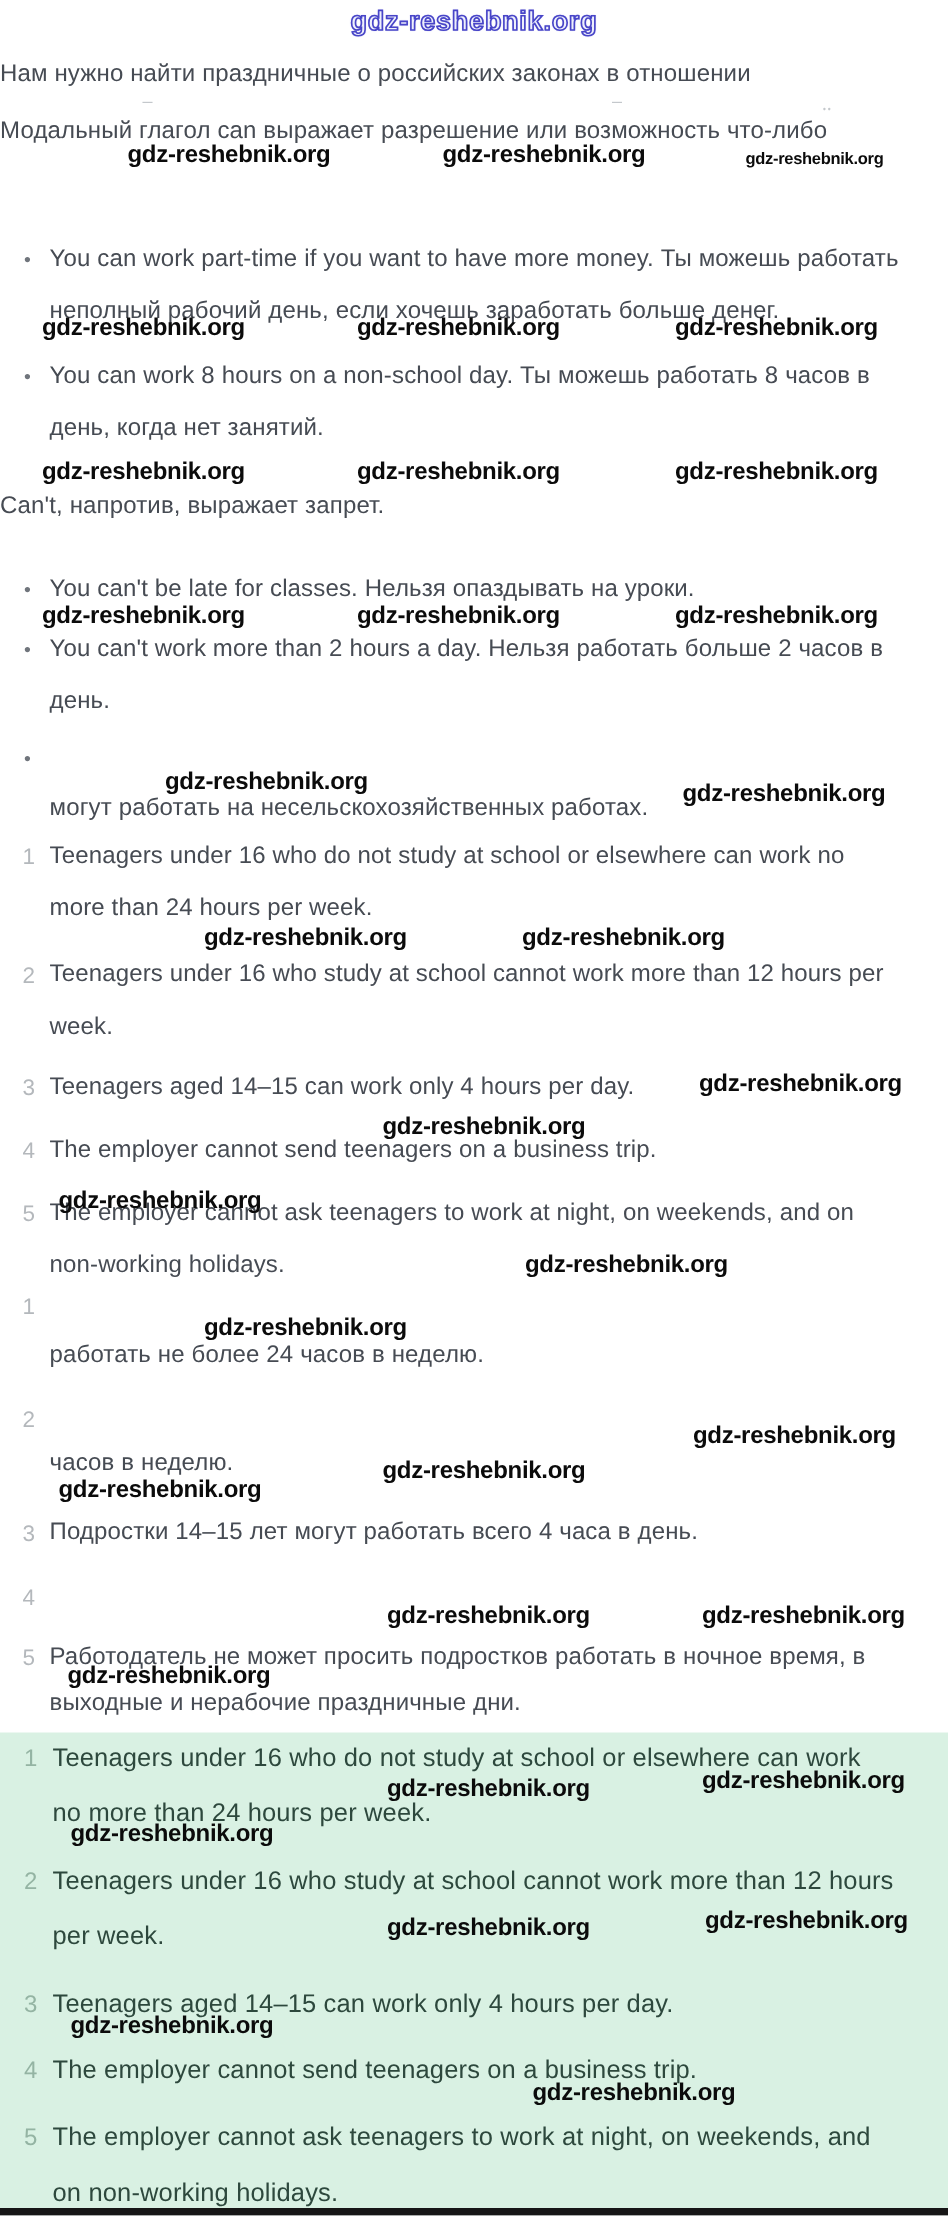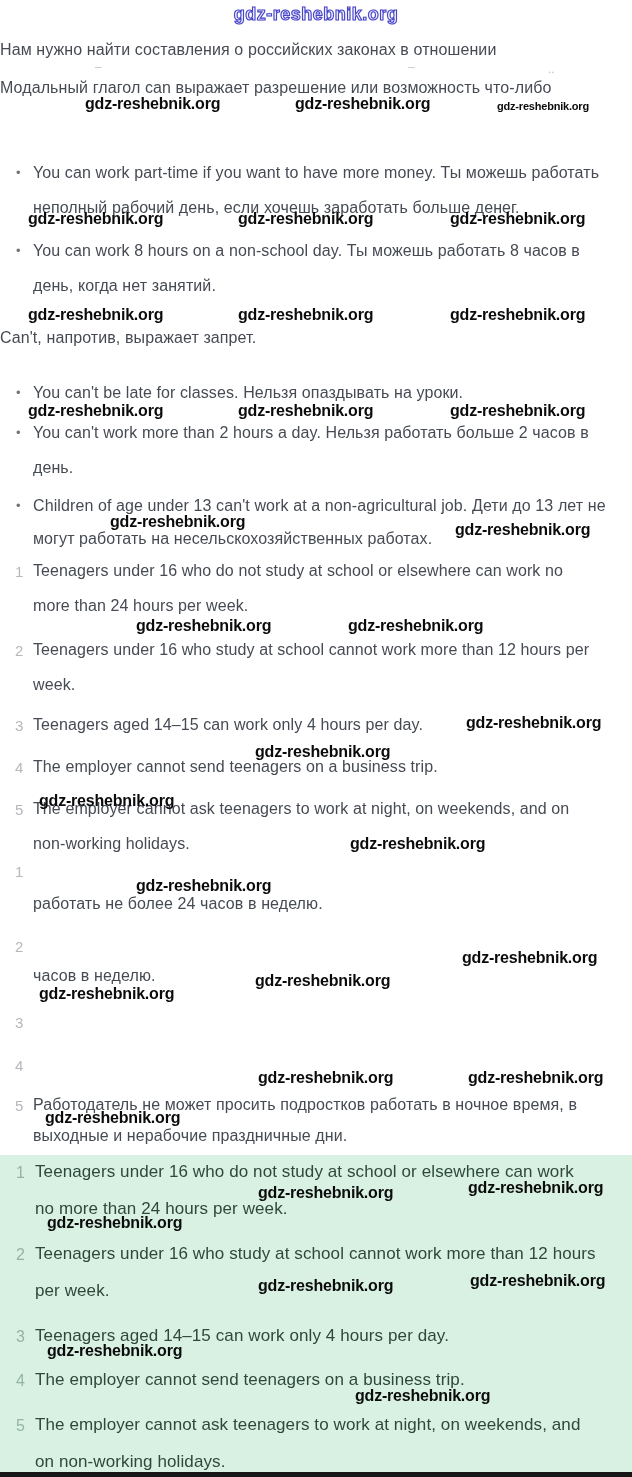--- a/index.html
+++ b/index.html
@@ -49,21 +49,21 @@
 </style>
 </head>
 <body>
 
 <div class="page">
 
   <div class="green-panel"></div>
 
   <div class="header-wm">gdz-reshebnik.org</div>
 
-  <div class="ln" style="top:40px">Нам нужно найти составления о российских законах в отношении</div>
+  <div class="ln" style="top:40px">Нам нужно найти праздничные о российских законах в отношении</div>
 
   <div class="ghost" style="left:95px;top:60px">–</div>
   <div class="ghost" style="left:408px;top:60px">–</div>
   <div class="ghost" style="left:548px;top:60px">‥</div>
 
   <div class="ln" style="top:78px">
     <span>Модальный глагол </span><span class="bold">can</span><span> выражает разрешение или возможность что-либо</span>
   </div>
 
   <span class="bullet" style="top:165px">•</span>
@@ -79,21 +79,20 @@
   </div>
 
   <span class="bullet" style="top:385px">•</span>
   <div class="ln ind" style="top:383px">You can't be late for classes. Нельзя опаздывать на уроки.</div>
 
   <span class="bullet" style="top:425px">•</span>
   <div class="ln ind" style="top:423px">You can't work more than 2 hours a day. Нельзя работать больше 2 часов в</div>
   <div class="ln ind" style="top:458px">день.</div>
 
   <span class="bullet" style="top:498px">•</span>
-  <div class="ln ind" style="top:496px">Children of age under 13 can't work at a non-agricultural job. Дети до 13 лет не</div>
   <div class="ln ind" style="top:529px">могут работать на несельскохозяйственных работах.</div>
 
   <span class="num" style="top:563px">1</span>
   <div class="ln ind" style="top:561px">Teenagers under 16 who do not study at school or elsewhere can work no</div>
   <div class="ln ind" style="top:596px">more than 24 hours per week.</div>
 
   <span class="num" style="top:642px">2</span>
   <div class="ln ind" style="top:640px">Teenagers under 16 who study at school cannot work more than 12 hours per</div>
   <div class="ln ind" style="top:675px">week.</div>
 
@@ -107,20 +106,21 @@
   <div class="ln ind" style="top:799px">The employer cannot ask teenagers to work at night, on weekends, and on</div>
   <div class="ln ind" style="top:834px">non-working holidays.</div>
 
   <span class="num" style="top:863px">1</span>
   <div class="ln ind" style="top:894px">работать не более 24 часов в неделю.</div>
 
   <span class="num" style="top:938px">2</span>
   <div class="ln ind" style="top:966px">часов в неделю.</div>
 
   <span class="num" style="top:1014px">3</span>
+  <div class="ln ind" style="top:1012px">Подростки 14–15 лет могут работать всего 4 часа в день.</div>
 
   <span class="num" style="top:1057px">4</span>
 
   <span class="num" style="top:1097px">5</span>
   <div class="ln ind" style="top:1095px">Работодатель не может просить подростков работать в ночное время, в</div>
   <div class="ln ind" style="top:1126px">выходные и нерабочие праздничные дни.</div>
 
   <div class="green-panel" style="background:transparent">
     <span class="num g-num" style="top:9px">1</span>
     <div class="ln g-ind" style="top:7px">Teenagers under 16 who do not study at school or elsewhere can work</div>

